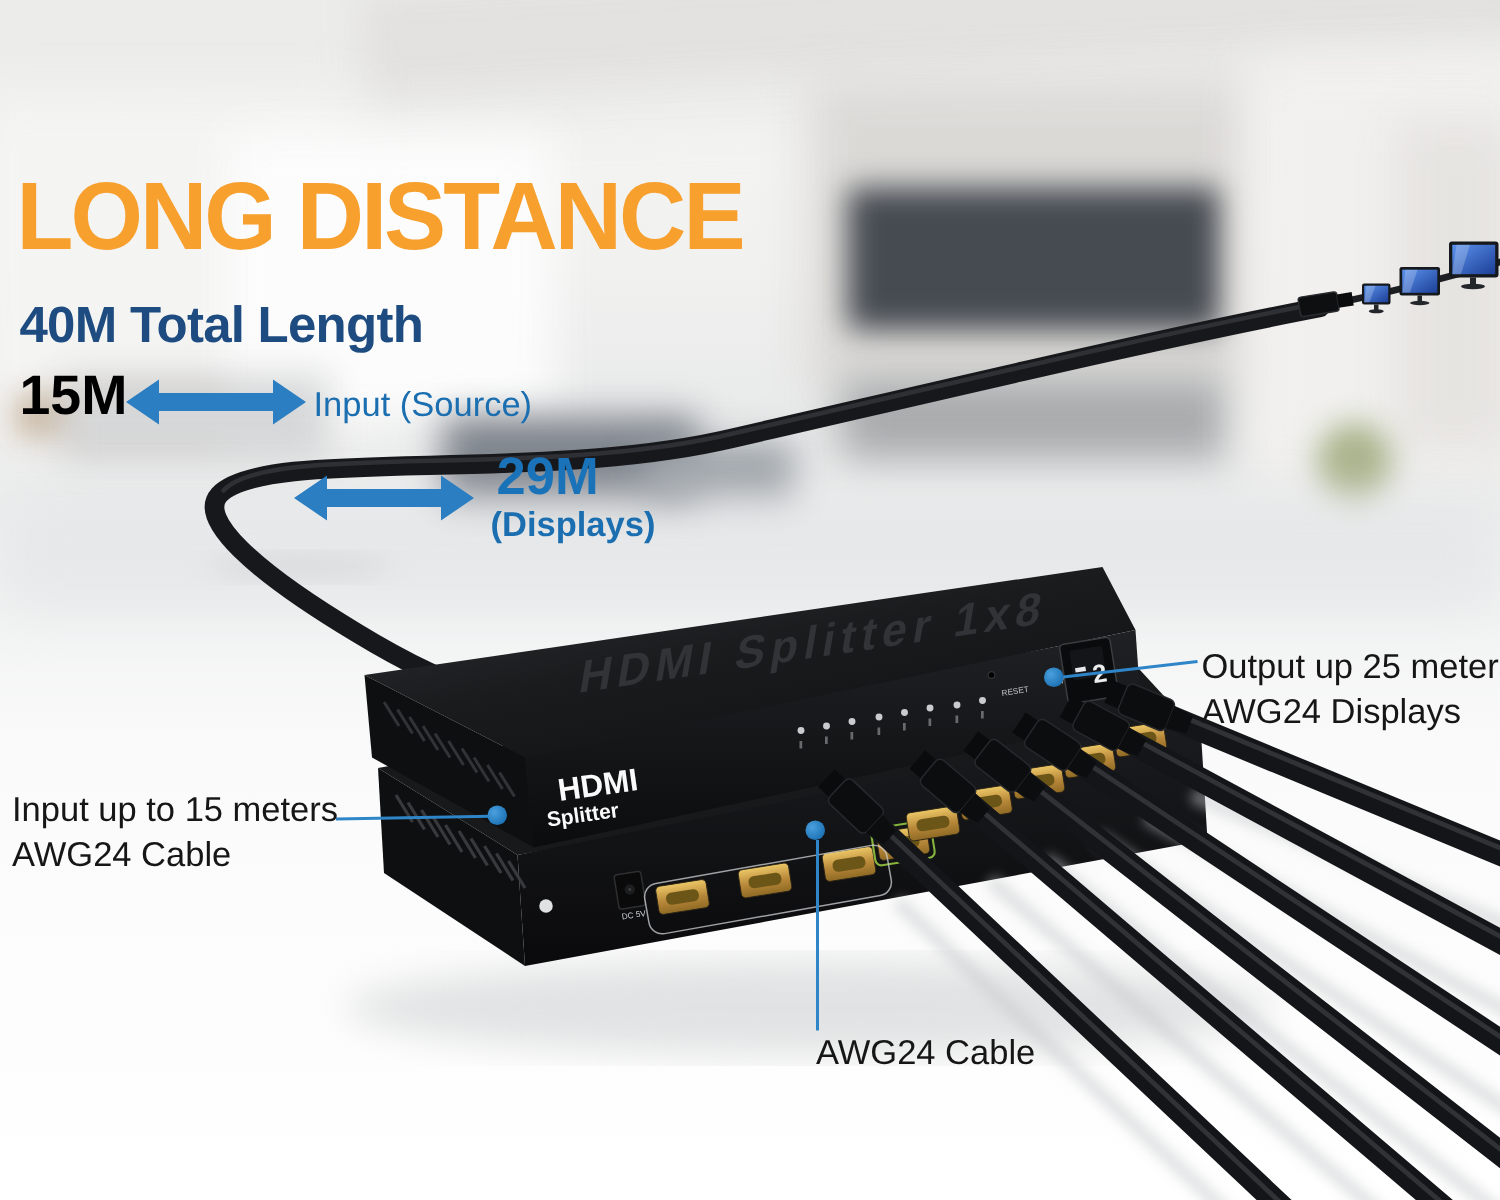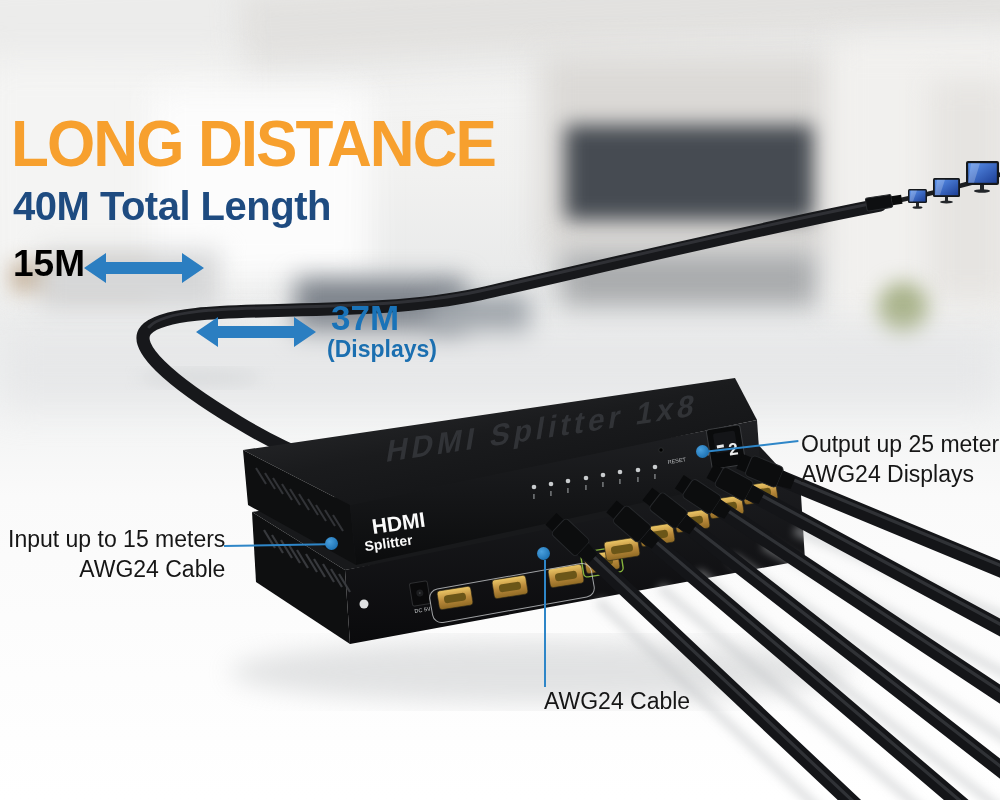--- a/index.html
+++ b/index.html
@@ -23,29 +23,29 @@
   .bg-chair{left:295px;top:278px;width:170px;height:58px;background:#7c828a;filter:blur(12px);}
   .bg-chair2{left:430px;top:295px;width:100px;height:40px;background:#9aa0a6;filter:blur(12px);}
   .bg-plant{left:878px;top:282px;width:50px;height:52px;background:#a8b289;filter:blur(10px);border-radius:50%;}
   .bg-floor{left:0;top:330px;width:1000px;height:80px;background:#e2e3e5;filter:blur(18px);opacity:.6;}
 
   svg.artwork{position:absolute;left:0;top:0;}
 
   
   .txt{position:absolute;white-space:nowrap;}
   .title{left:11px;top:112px;font-size:64px;font-weight:bold;color:#F7A02E;letter-spacing:-2px;line-height:1;transform:scaleX(.97);transform-origin:left top;}
-  .subtitle{left:13px;top:184px;font-size:40px;font-weight:bold;color:#1E4B80;letter-spacing:-.5px;}
+  .subtitle{left:13px;top:198px;font-size:34px;font-weight:bold;color:#1E4B80;letter-spacing:-.5px;}
   .m15{left:13px;top:243px;font-size:37px;font-weight:bold;color:#000000;}
   .m25{left:331px;top:298px;font-size:35px;font-weight:bold;color:#1A73B8;}
   .input-src{left:209px;top:256px;font-size:23px;color:#1B6FB0;}
   .displays{left:327px;top:336px;font-size:23px;color:#1B6FB0;font-weight:bold;}
   .arrow{position:absolute;}
   .callout{position:absolute;font-size:23px;color:#161616;line-height:1.32;white-space:nowrap;}
   #co-right{left:801px;top:429px;}
-  #co-left{left:8px;top:524px;text-align:right;}
+  #co-left{left:8px;top:524px;}
   #co-bottom{left:544px;top:686px;}
   .leader{position:absolute;height:2px;background:#2E86C8;transform-origin:left center;}
   #ld-right{left:703px;top:451px;width:96px;transform:rotate(-6.6deg);}
   #ld-left{left:224px;top:545px;width:103px;transform:rotate(-1deg);}
   #ld-bottom{left:544px;top:560px;width:2px;height:127px;}
   .dot{position:absolute;width:13px;height:13px;border-radius:50%;
        background:radial-gradient(circle at 35% 35%,#4aa0dd,#1d72b4 75%);}
   #dot-right{left:696px;top:445px;}
   #dot-left{left:325px;top:537px;}
   #dot-bottom{left:537px;top:547px;}
@@ -334,25 +334,26 @@
     </g>
   </svg>
 
   <div class="txt title">LONG DISTANCE</div>
   <div class="txt subtitle">40M Total Length</div>
 
   <div class="txt m15">15M</div>
   <svg class="arrow" style="left:84px;top:251px" width="120" height="34">
     <polygon points="0,17 22,2 22,11 98,11 98,2 120,17 98,32 98,23 22,23 22,32" fill="#2B7EC1"></polygon>
   </svg>
+  <div class="txt input-src">Input (Source)</div>
 
   <svg class="arrow" style="left:196px;top:315px" width="120" height="34">
     <polygon points="0,17 22,2 22,11 98,11 98,2 120,17 98,32 98,23 22,23 22,32" fill="#2B7EC1"></polygon>
   </svg>
-  <div class="txt m25">37M</div>
+  <div class="txt m25">29M</div>
   <div class="txt displays">(Displays)</div>
 
   <div class="leader" id="ld-right"></div>
   <div class="dot" id="dot-right"></div>
   <div class="callout" id="co-right">
     <div>Output up 25 meters</div>
     <div>AWG24 Displays</div>
   </div>
 
   <div class="leader" id="ld-left"></div>

